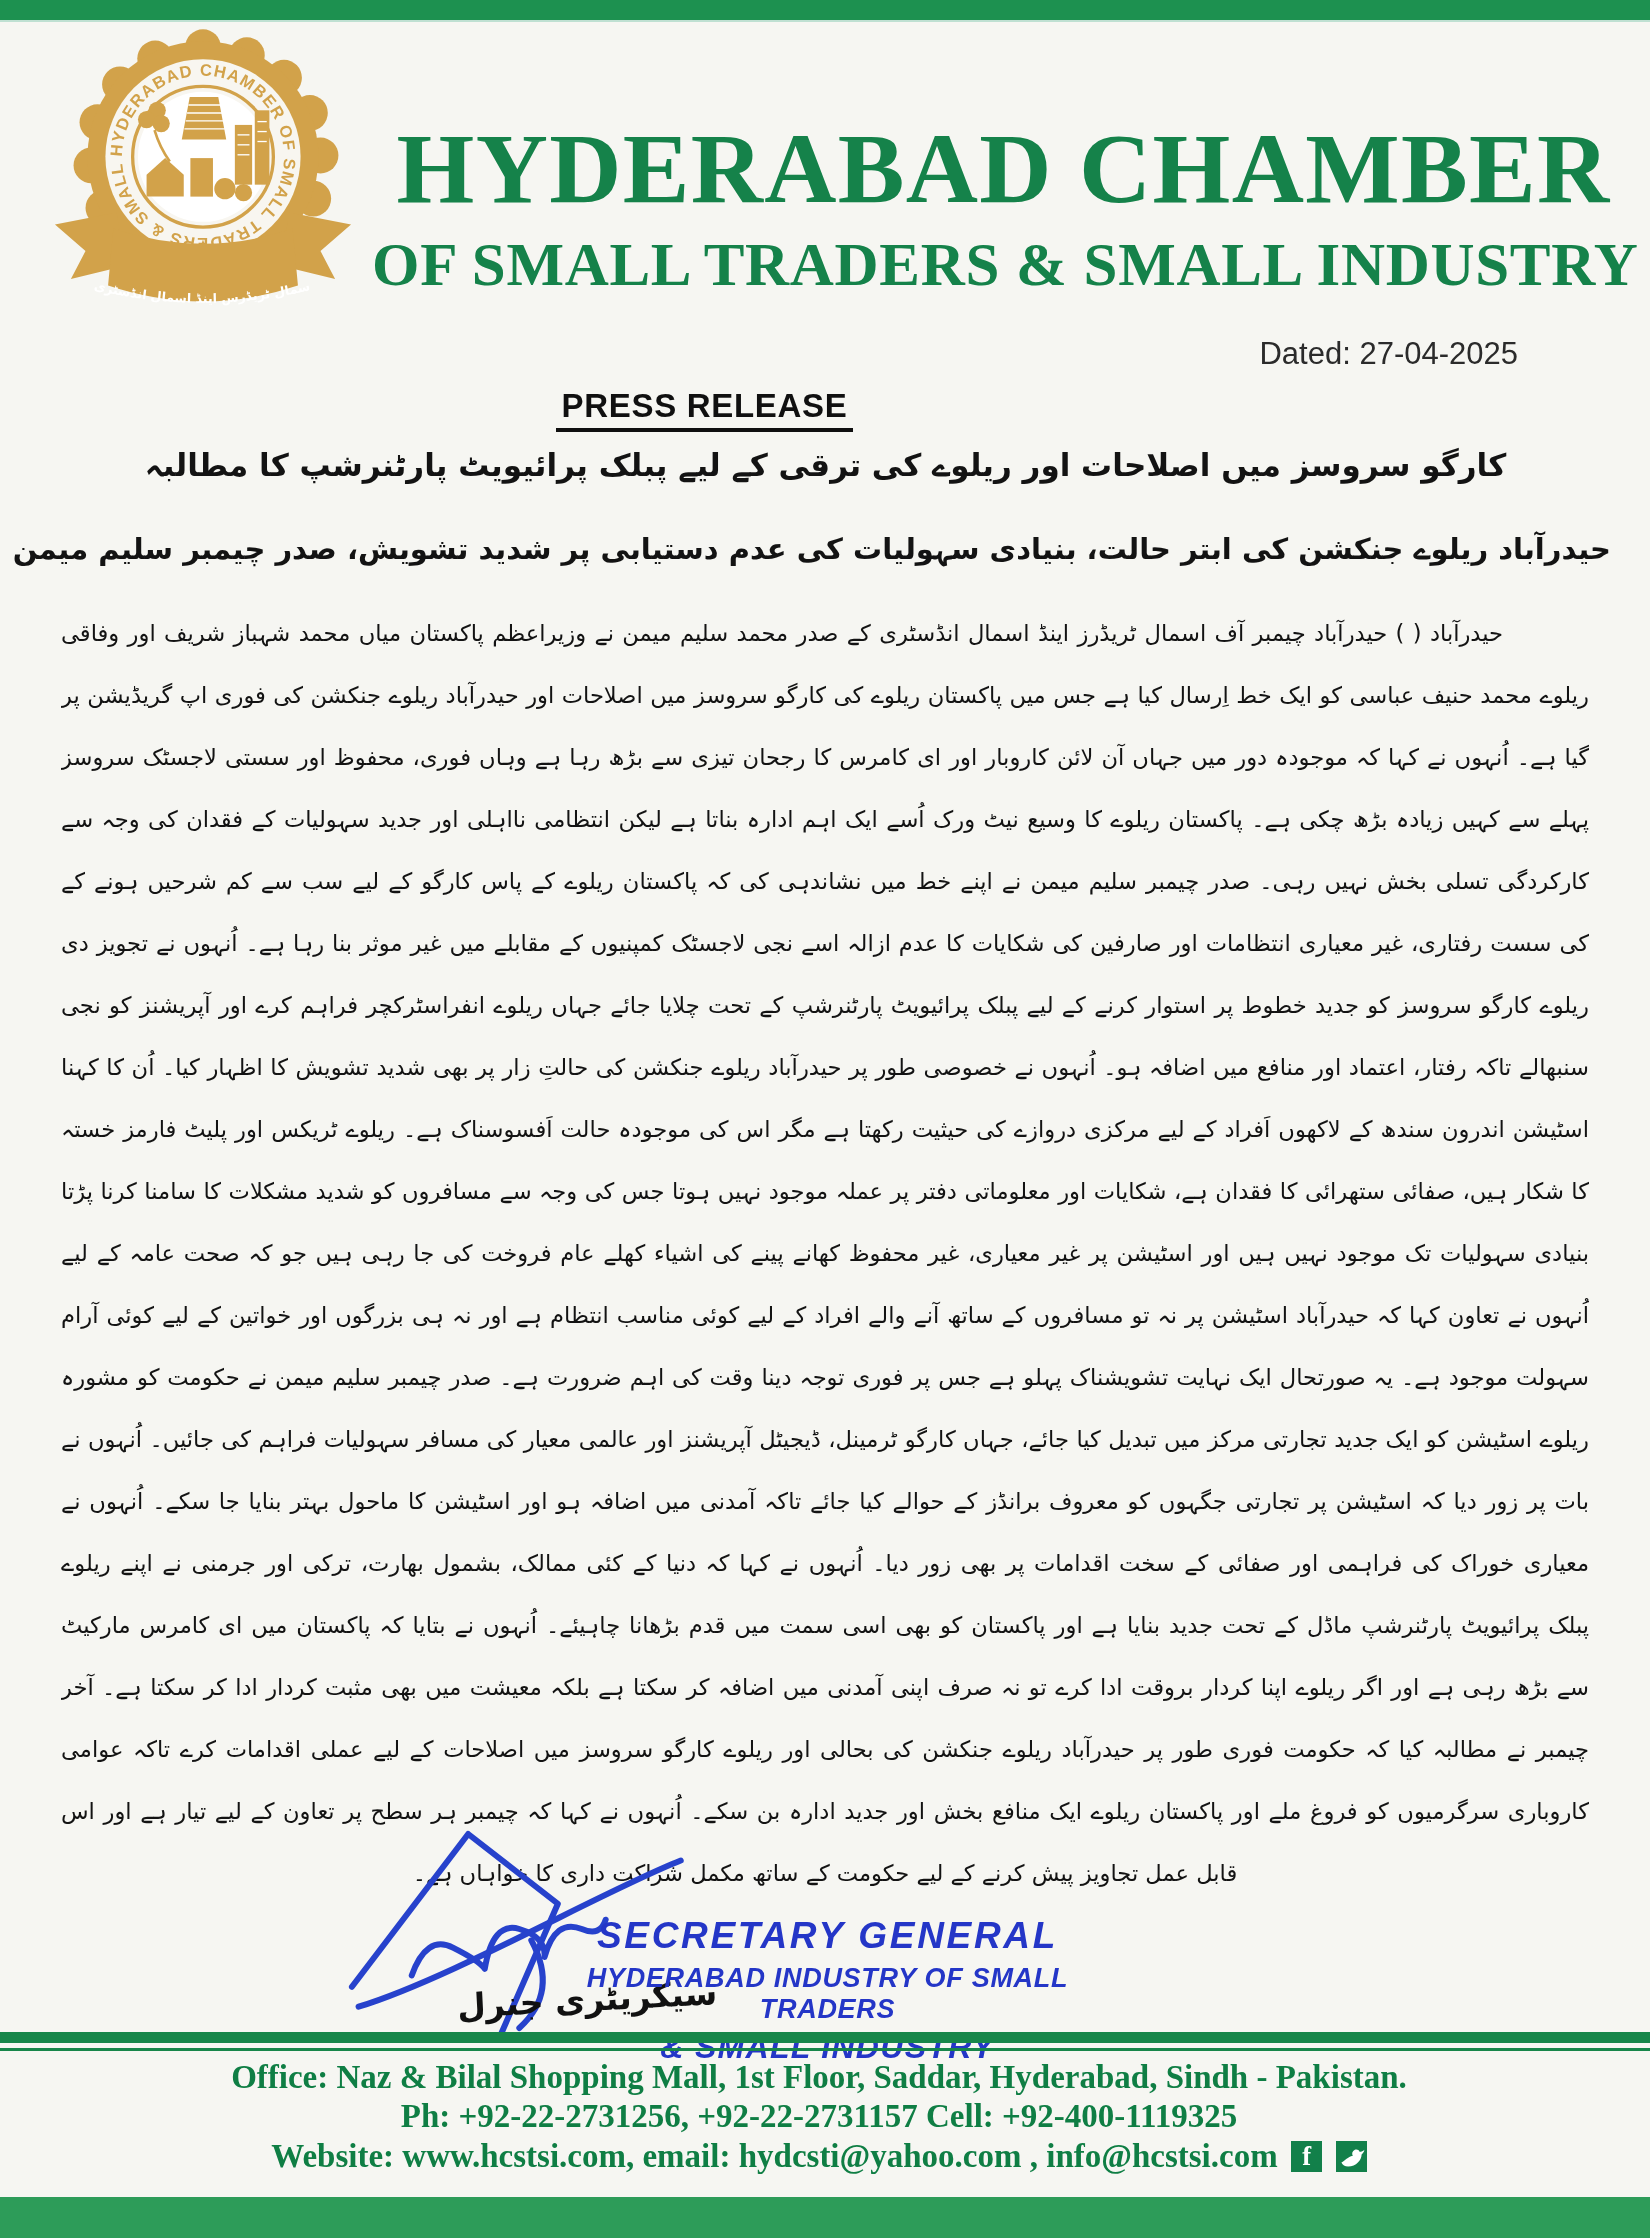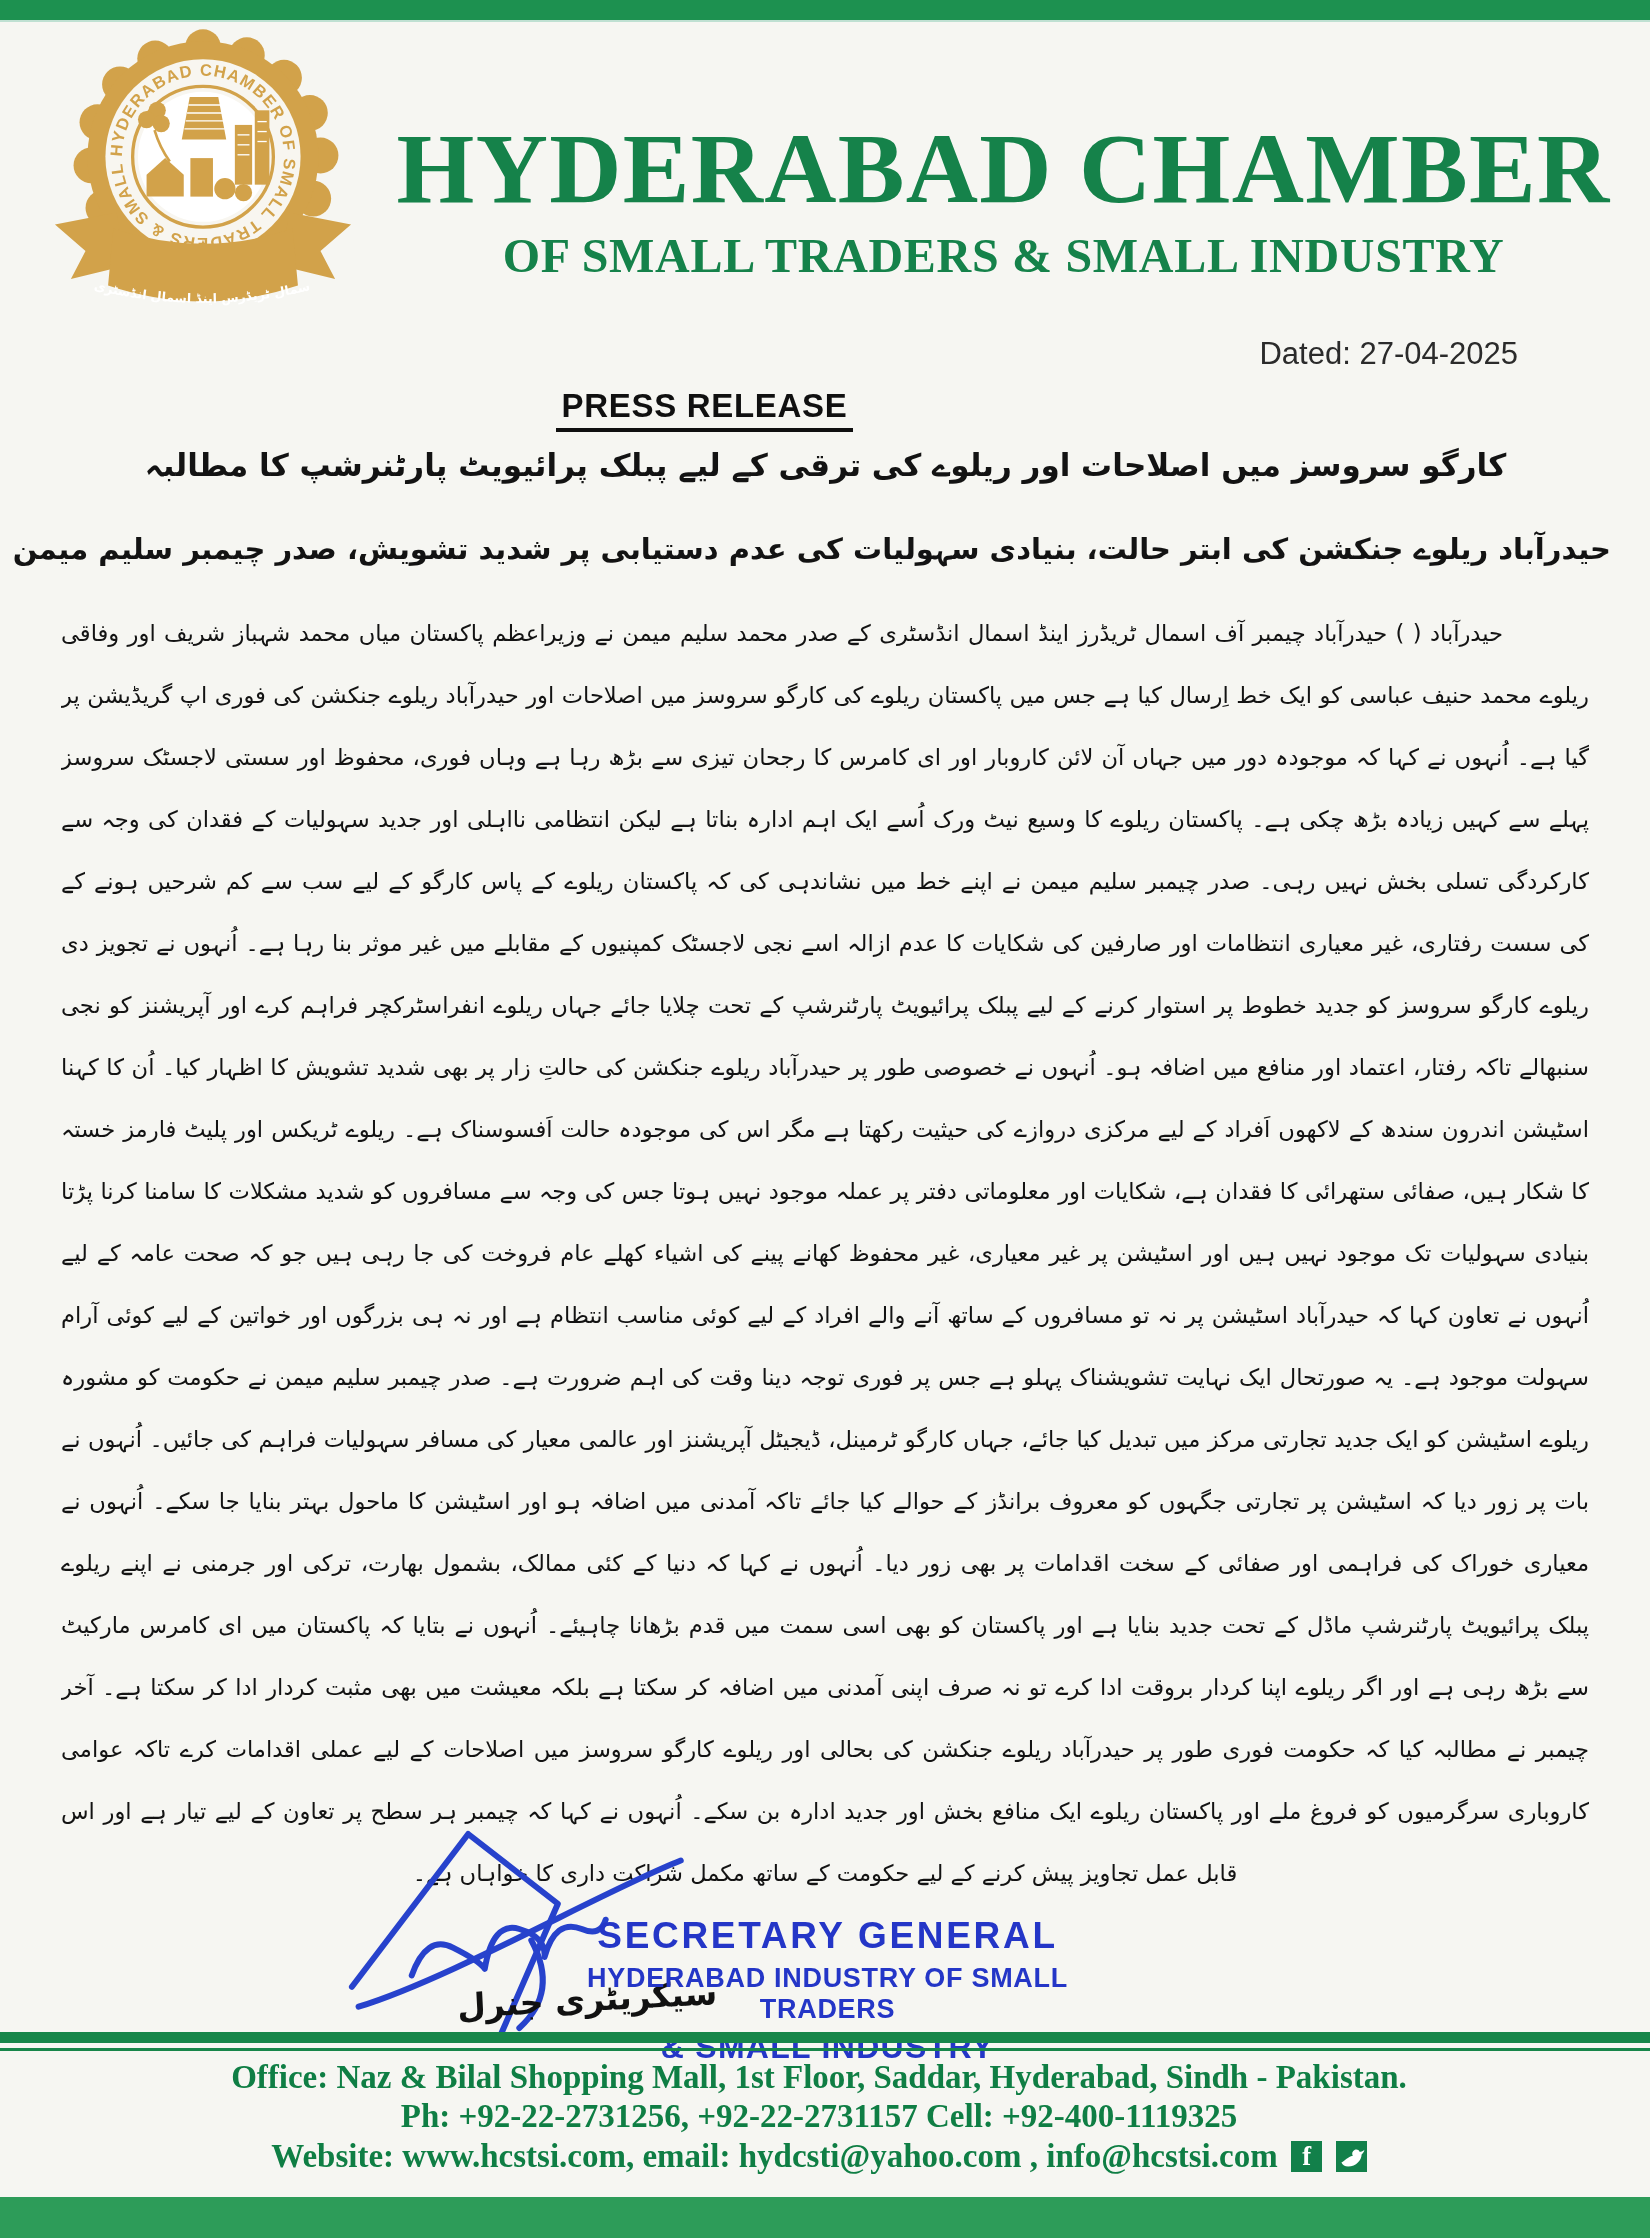--- a/index.html
+++ b/index.html
@@ -6,21 +6,21 @@
   .page{position:relative;width:1651px;height:2239px;background:#f6f6f2;overflow:hidden;
         font-family:"Liberation Sans",sans-serif;}
   .topbar{position:absolute;left:0;top:0;width:1651px;height:20px;background:#1d9150;border-bottom:2px solid #bfe0d2;}
   .botbar{position:absolute;left:0;top:2197px;width:1651px;height:42px;background:#2d9c59;}
 
   .logo{position:absolute;left:47px;top:25px;width:312px;height:318px;}
 
   .title-block{position:absolute;left:372px;top:116px;width:1263px;text-align:center;
                color:#15824a;font-family:"Liberation Serif",serif;font-weight:bold;}
   .title-l1{font-size:100px;line-height:1.05;letter-spacing:1.3px;white-space:nowrap;}
-  .title-l2{font-size:48px;line-height:1.45;letter-spacing:0.7px;white-space:nowrap;}
+  .title-l2{font-size:61px;line-height:1.45;letter-spacing:0.7px;white-space:nowrap;}
 
   .dated{position:absolute;right:133px;top:336px;font-size:31px;color:#2b2b2b;}
   .press{position:absolute;left:0;top:387px;width:1409px;text-align:center;
          font-size:33px;font-weight:bold;color:#101010;letter-spacing:0.7px;}
   .press span{border-bottom:4.7px solid #101010;padding:0 5.3px 4px;}
 
   .urdu{font-family:"DejaVu Sans",sans-serif;direction:rtl;unicode-bidi:plaintext;color:#131313;}
   .headline{position:absolute;left:40px;width:1571px;text-align:center;font-weight:bold;white-space:nowrap;}
   .headline-1{top:447px;font-size:31px;}
   .headline-2{top:532px;font-size:29px;}
@@ -28,21 +28,21 @@
   .body-block{position:absolute;left:61px;top:602px;width:1528px;}
   .bline{height:62px;line-height:62px;font-size:22.6px;text-align:justify;text-align-last:justify;
          overflow:hidden;box-sizing:border-box;width:100%;}
   .bline.indent{padding-right:86px;}
   .closing{height:62px;line-height:62px;font-size:22.6px;text-align:center;text-align-last:center;}
 
   .signature{position:absolute;left:332px;top:1804px;width:372px;height:246px;}
   .sig-caption{position:absolute;left:457px;top:1980px;font-size:33px;font-weight:bold;color:#111;
                transform:rotate(-3deg);}
   .secretary{position:absolute;left:545px;top:1915px;width:565px;text-align:center;
-             color:#2436c7;font-weight:bold;line-height:1.15;}
+             color:#2436c7;font-weight:bold;line-height:1.15;font-style:italic;}
   .sec-l1{font-size:37px;letter-spacing:2.7px;}
   .sec-l2{font-size:27px;letter-spacing:0.7px;margin-top:5.3px;}
   .sec-l3{font-size:32px;letter-spacing:1.3px;margin-top:4px;}
 
   .rule-thick{position:absolute;left:0;top:2032px;width:1651px;height:10.6px;background:#17864a;}
   .rule-thin{position:absolute;left:0;top:2048px;width:1651px;height:3.3px;background:#17864a;}
 
   .footer-line{position:absolute;left:0;width:1638px;text-align:center;color:#0f7e44;
                font-family:"Liberation Serif",serif;font-weight:bold;}
   .f1{top:2059px;font-size:33px;}

